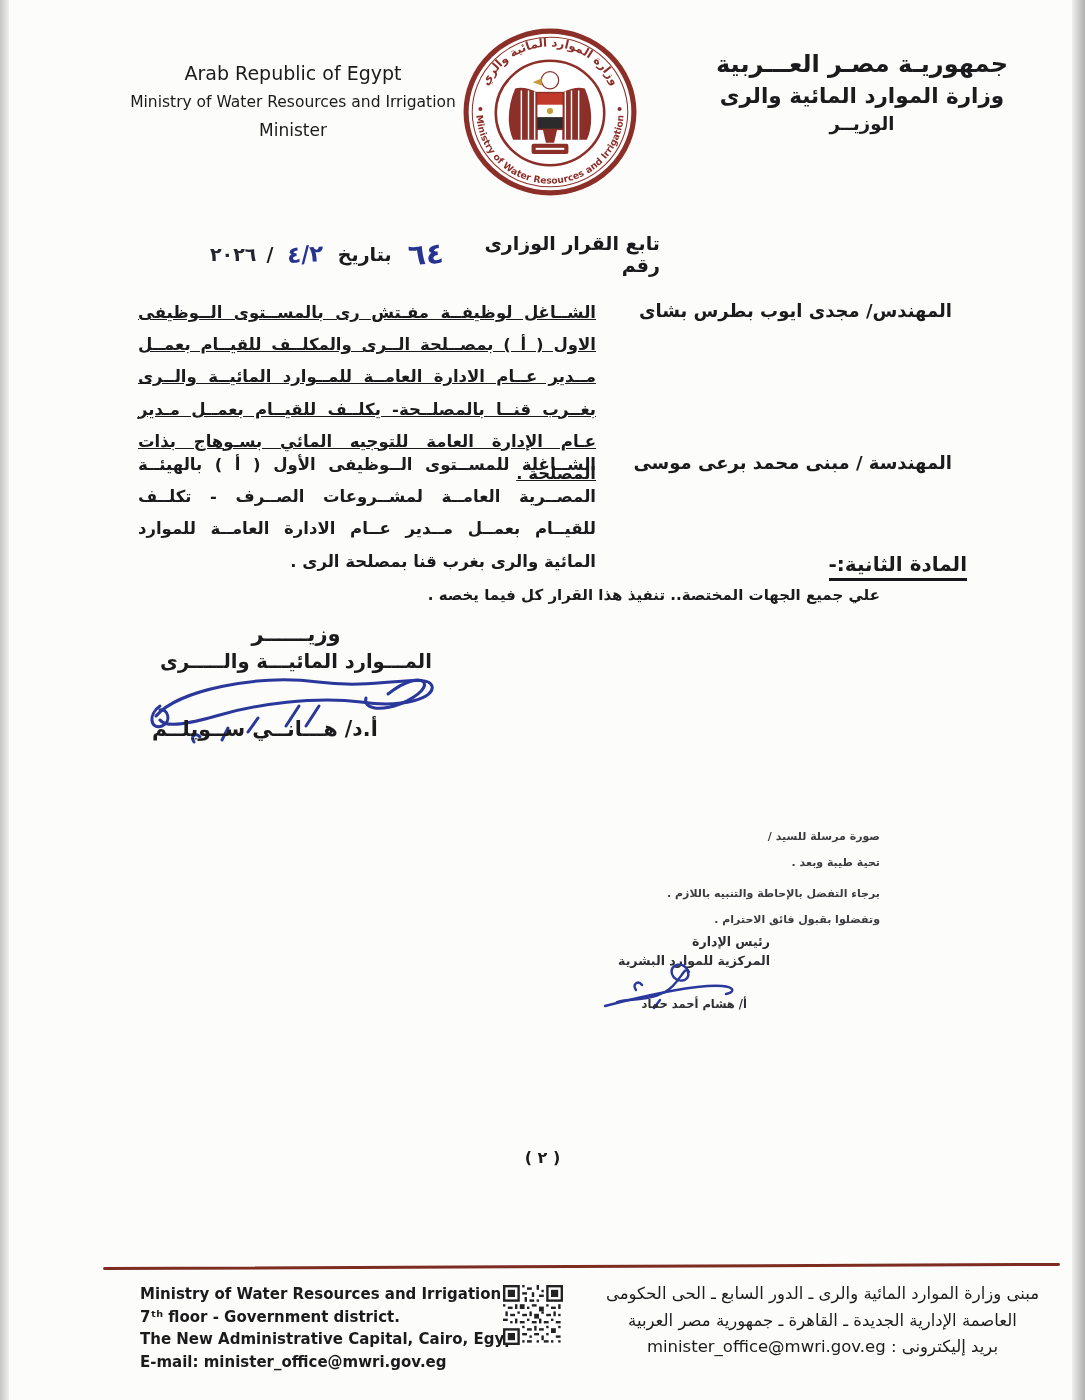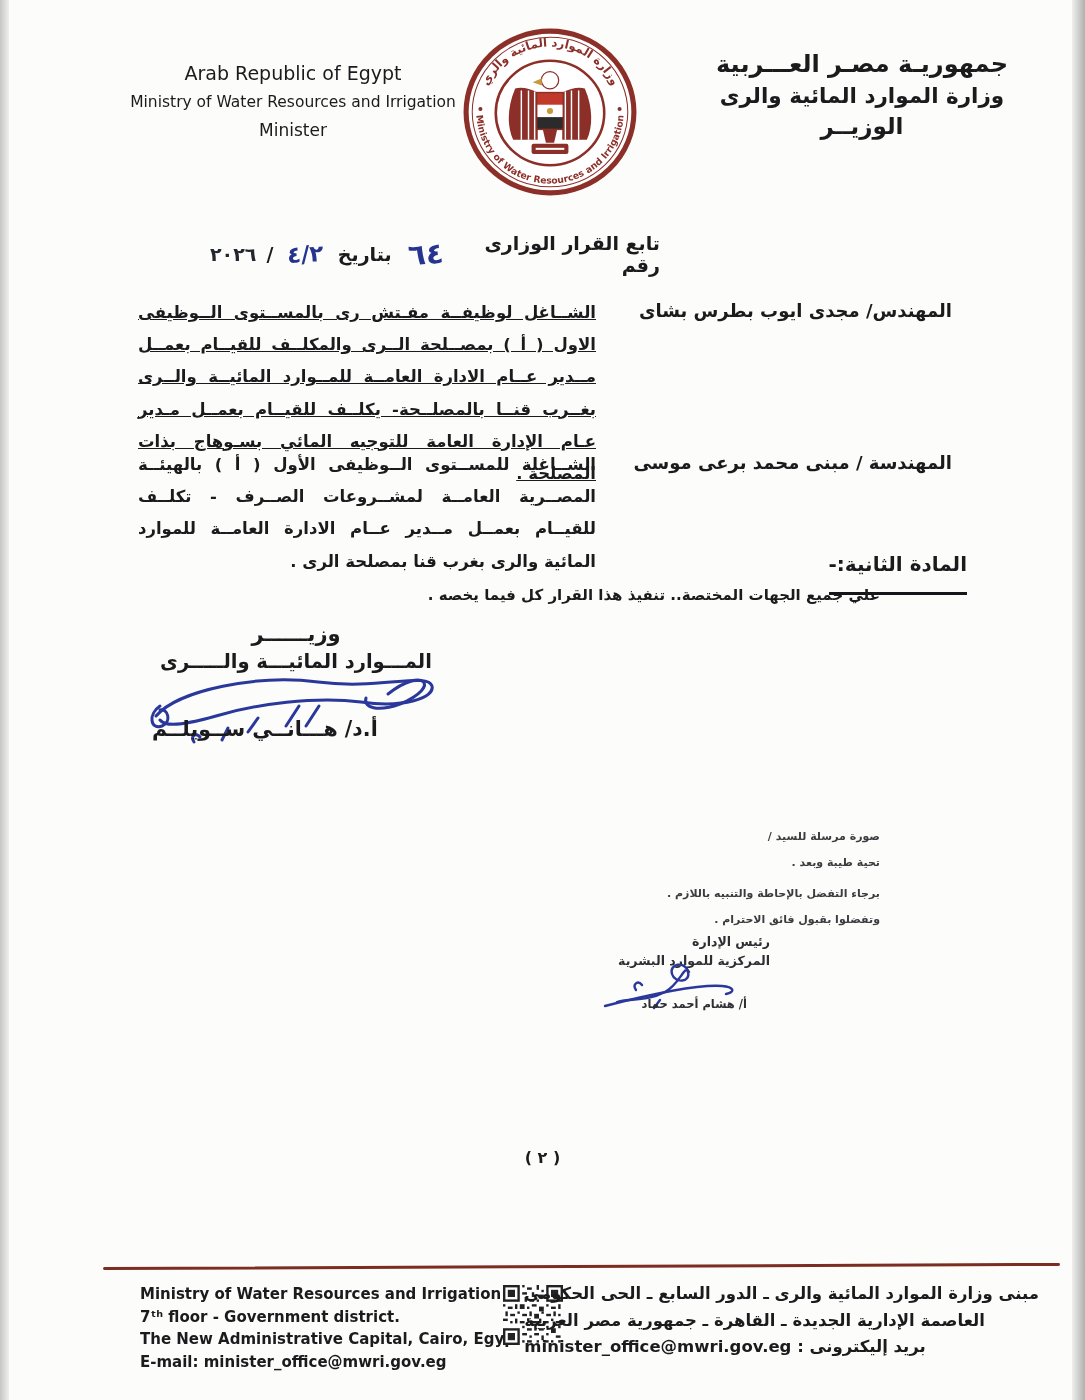--- a/index.html
+++ b/index.html
@@ -15,39 +15,39 @@
 
   
   .hdr-en { position:absolute; left:128px; top:62px; width:330px; text-align:center; font-weight:normal; }
   .hdr-en .l1 { font-size:19px; margin-bottom:9px; }
   .hdr-en .l2 { font-size:15.5px; margin-bottom:9px; }
   .hdr-en .l3 { font-size:17px; }
   .seal { position:absolute; left:462px; top:26px; width:176px; height:172px; }
   .hdr-ar { position:absolute; right:48px; top:50px; width:350px; text-align:center; direction:rtl; font-weight:bold; }
   .hdr-ar .l1 { font-size:24px; margin-bottom:5px; }
   .hdr-ar .l2 { font-size:21.5px; margin-bottom:5px; }
-  .hdr-ar .l3 { font-size:23px; }
+  .hdr-ar .l3 { font-size:18px; }
 
   
   .decree { position:absolute; left:210px; top:232px; width:450px; direction:rtl;
     display:flex; align-items:center; gap:10px; font-weight:bold; font-size:19px; }
   .hand-num  { color:#27348f; font-size:29px; transform:rotate(-4deg); margin:0 6px; }
   .hand-date { color:#27348f; font-size:23px; transform:rotate(-3deg); margin:0 4px; }
   .decree .year { color:#23262e; }
 
   
   .entry-name { position:absolute; right:133px; direction:rtl; font-weight:bold; font-size:18px; }
   .entry-body { position:absolute; left:138px; width:458px; direction:rtl;
     text-align:justify; font-weight:bold; font-size:16.5px; line-height:1.95; }
   .entry1-name { top:300px; } .entry1-body { top:297px;text-decoration:underline; }
   .entry2-name { top:452px; } .entry2-body { top:449px; }
 
   
   .article-title { position:absolute; right:118px; top:552px; direction:rtl; font-weight:bold;
-    font-size:20px; border-bottom:3px solid #15151a; padding-bottom:16px; }
+    font-size:20px; border-bottom:3px solid #15151a; padding-bottom:2px; }
   .article-body { position:absolute; right:205px; top:586px; direction:rtl; font-weight:bold; font-size:15px; }
 
   
   .min-title { position:absolute; left:150px; top:622px; width:292px; text-align:center; direction:rtl; font-weight:bold; }
   .min-title .t1 { font-size:21px; margin-bottom:4px; }
   .min-title .t2 { font-size:19.5px; }
   .min-sig { position:absolute; left:136px; top:662px; width:312px; height:92px; pointer-events:none; }
   .min-name { position:absolute; left:152px; top:717px; direction:rtl; font-weight:bold; font-size:20.5px; }
 
   
@@ -65,22 +65,22 @@
 
   
   .page-num { position:absolute; left:0; right:0; top:1148px; text-align:center;
     font-size:16px; font-weight:bold; direction:rtl; }
 
   
   .footer-line { position:absolute; left:103px; top:1265px; width:957px; height:3px;
     background:#7c2c20; border-radius:2px; transform:rotate(-0.25deg); }
   .ftr-en { position:absolute; left:140px; top:1283px; font-weight:bold; font-size:15px; line-height:1.5; }
   .ftr-qr { position:absolute; left:503px; top:1284px; width:60px; height:62px; }
-  .ftr-ar { position:absolute; right:46px; top:1281px; direction:rtl; text-align:left;
-    font-weight:bold; font-size:16.5px; line-height:1.62; }
+  .ftr-ar { position:absolute; right:46px; top:1281px; direction:rtl; text-align:center;
+    font-weight:normal; font-size:16.5px; line-height:1.62; }
 </style>
 </head>
 <body>
 
 <div class="page">
   <div class="edge-left"></div>
   <div class="edge-right"></div>
 
   <div class="hdr-en">
     <div class="l1">Arab Republic of Egypt</div>

